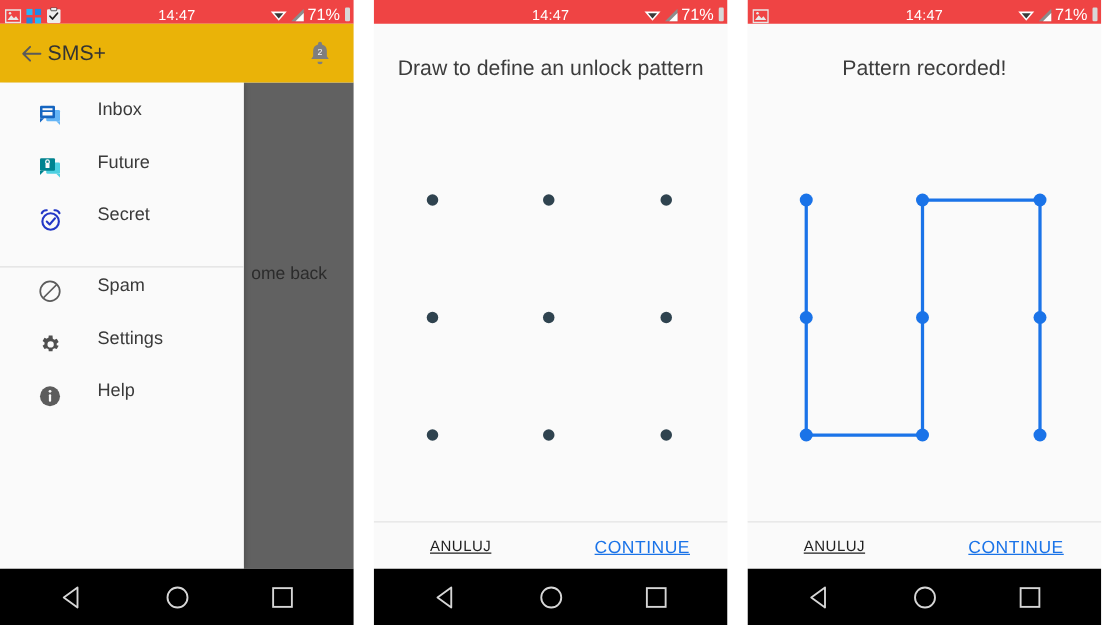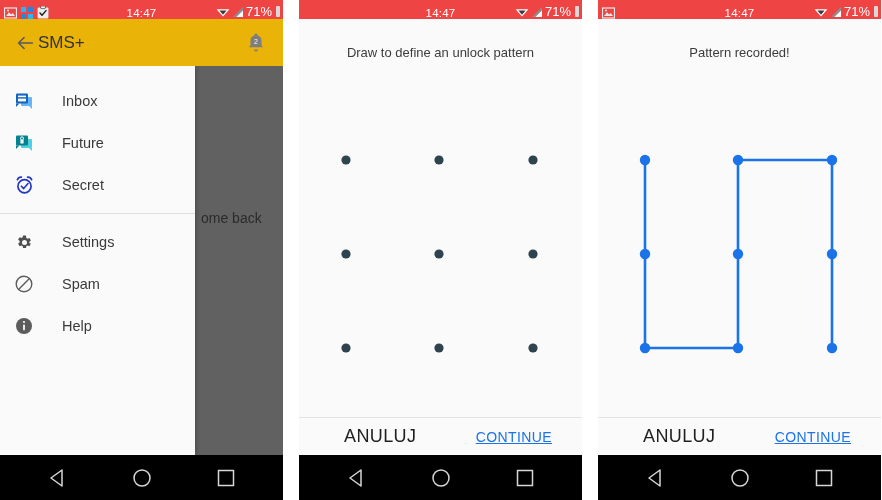--- a/index.html
+++ b/index.html
@@ -48,43 +48,43 @@
   }
   .scrim-text {
     position:absolute; left:6px; top:144px;
     font-size:14px; color:#2b2b2b; white-space:nowrap;
   }
   .drawer {
     position:absolute; left:0; top:47px; width:195px; bottom:0;
     background:#fafafa; box-shadow:2px 0 4px rgba(0,0,0,.18);
   }
   .dr-item {
-    height:42px; display:flex; align-items:center; padding-left:12px; cursor:pointer;
+    height:42px; display:flex; padding-left:28px; cursor:pointer;
   }
   .dr-icon { width:24px; height:24px; display:flex; align-items:center; justify-content:center; }
   .dr-label { margin-left:26px; font-size:14.5px; color:#3a3a3a; }
   .dr-divider { height:1px; background:#e0e0e0; margin:7px 0 7px 0; }
   .dr-top { padding-top:14px; }
 
   
   .pat-head {
     position:absolute; top:45px; left:0; right:0; text-align:center;
-    font-size:13px; color:#3c3c3c;
+    font-size:17px; color:#3c3c3c;
   }
   .grid-wrap { position:absolute; top:19px; left:0; right:0; bottom:45px; }
   .psvg { position:absolute; left:0; top:0; }
 
   .btnrow {
     position:absolute; left:0; right:0; bottom:45px; height:38px;
     display:flex; align-items:center; border-top:1px solid #e3e3e3;
     background:#fafafa;
   }
   .btn-cancel {
-    position:absolute; left:45px; font-size:18px; color:#1f1f1f;
-    letter-spacing:.4px; cursor:pointer;
+    position:absolute; left:45px; font-size:12px; color:#1f1f1f;
+    letter-spacing:.4px; cursor:pointer;text-decoration:underline;
   }
   .btn-continue {
     position:absolute; right:30px; font-size:14px; color:#1a73e8;
     letter-spacing:.4px; cursor:pointer;text-decoration:underline;
   }
 
   
   .navbar {
     position:absolute; left:0; right:0; bottom:0; height:45px;
     background:#000; display:flex; align-items:center; justify-content:center;
@@ -190,35 +190,35 @@
               <path d="M7.4 11.2 L9.7 13.6 L14 8.6" fill="none" stroke="#2337c6" stroke-width="1.6" stroke-linecap="round" stroke-linejoin="round"></path>
             </svg>
           </span>
           <span class="dr-label">Secret</span>
         </div>
 
         <div class="dr-divider"></div>
 
         <div class="dr-item">
           <span class="dr-icon">
-            <svg width="19" height="19" viewBox="0 0 24 24">
-              <path fill="#4f4f4f" d="M19.1 12.9a7.6 7.6 0 0 0 0-1.8l2-1.5-1.9-3.3-2.4.9a7.3 7.3 0 0 0-1.6-.9L14.9 3h-3.8l-.3 2.3c-.6.2-1.1.5-1.6.9l-2.4-.9-1.9 3.3 2 1.5a7.6 7.6 0 0 0 0 1.8l-2 1.5 1.9 3.3 2.4-.9c.5.4 1 .7 1.6.9l.3 2.3h3.8l.3-2.3c.6-.2 1.1-.5 1.6-.9l2.4.9 1.9-3.3zM13 15.2a3.2 3.2 0 1 1 0-6.4 3.2 3.2 0 0 1 0 6.4z" transform="translate(-1,0)"></path>
-            </svg>
-          </span>
-          <span class="dr-label">Settings</span>
-        </div>
-
-        <div class="dr-item">
-          <span class="dr-icon">
             <svg width="20" height="20" viewBox="0 0 20 20">
               <circle cx="10" cy="10" r="7.8" fill="none" stroke="#5c5c5c" stroke-width="1.4"></circle>
               <line x1="4.8" y1="15.2" x2="15.2" y2="4.8" stroke="#5c5c5c" stroke-width="1.4"></line>
             </svg>
           </span>
           <span class="dr-label">Spam</span>
+        </div>
+
+        <div class="dr-item">
+          <span class="dr-icon">
+            <svg width="19" height="19" viewBox="0 0 24 24">
+              <path fill="#4f4f4f" d="M19.1 12.9a7.6 7.6 0 0 0 0-1.8l2-1.5-1.9-3.3-2.4.9a7.3 7.3 0 0 0-1.6-.9L14.9 3h-3.8l-.3 2.3c-.6.2-1.1.5-1.6.9l-2.4-.9-1.9 3.3 2 1.5a7.6 7.6 0 0 0 0 1.8l-2 1.5 1.9 3.3 2.4-.9c.5.4 1 .7 1.6.9l.3 2.3h3.8l.3-2.3c.6-.2 1.1-.5 1.6-.9l2.4.9 1.9-3.3zM13 15.2a3.2 3.2 0 1 1 0-6.4 3.2 3.2 0 0 1 0 6.4z" transform="translate(-1,0)"></path>
+            </svg>
+          </span>
+          <span class="dr-label">Settings</span>
         </div>
 
         <div class="dr-item">
           <span class="dr-icon">
             <svg width="20" height="20" viewBox="0 0 20 20">
               <circle cx="10" cy="10" r="8" fill="#5c5c5c"></circle>
               <rect x="9.1" y="8.4" width="1.8" height="6" rx="0.8" fill="#fafafa"></rect>
               <circle cx="10" cy="6" r="1.1" fill="#fafafa"></circle>
             </svg>
           </span>

